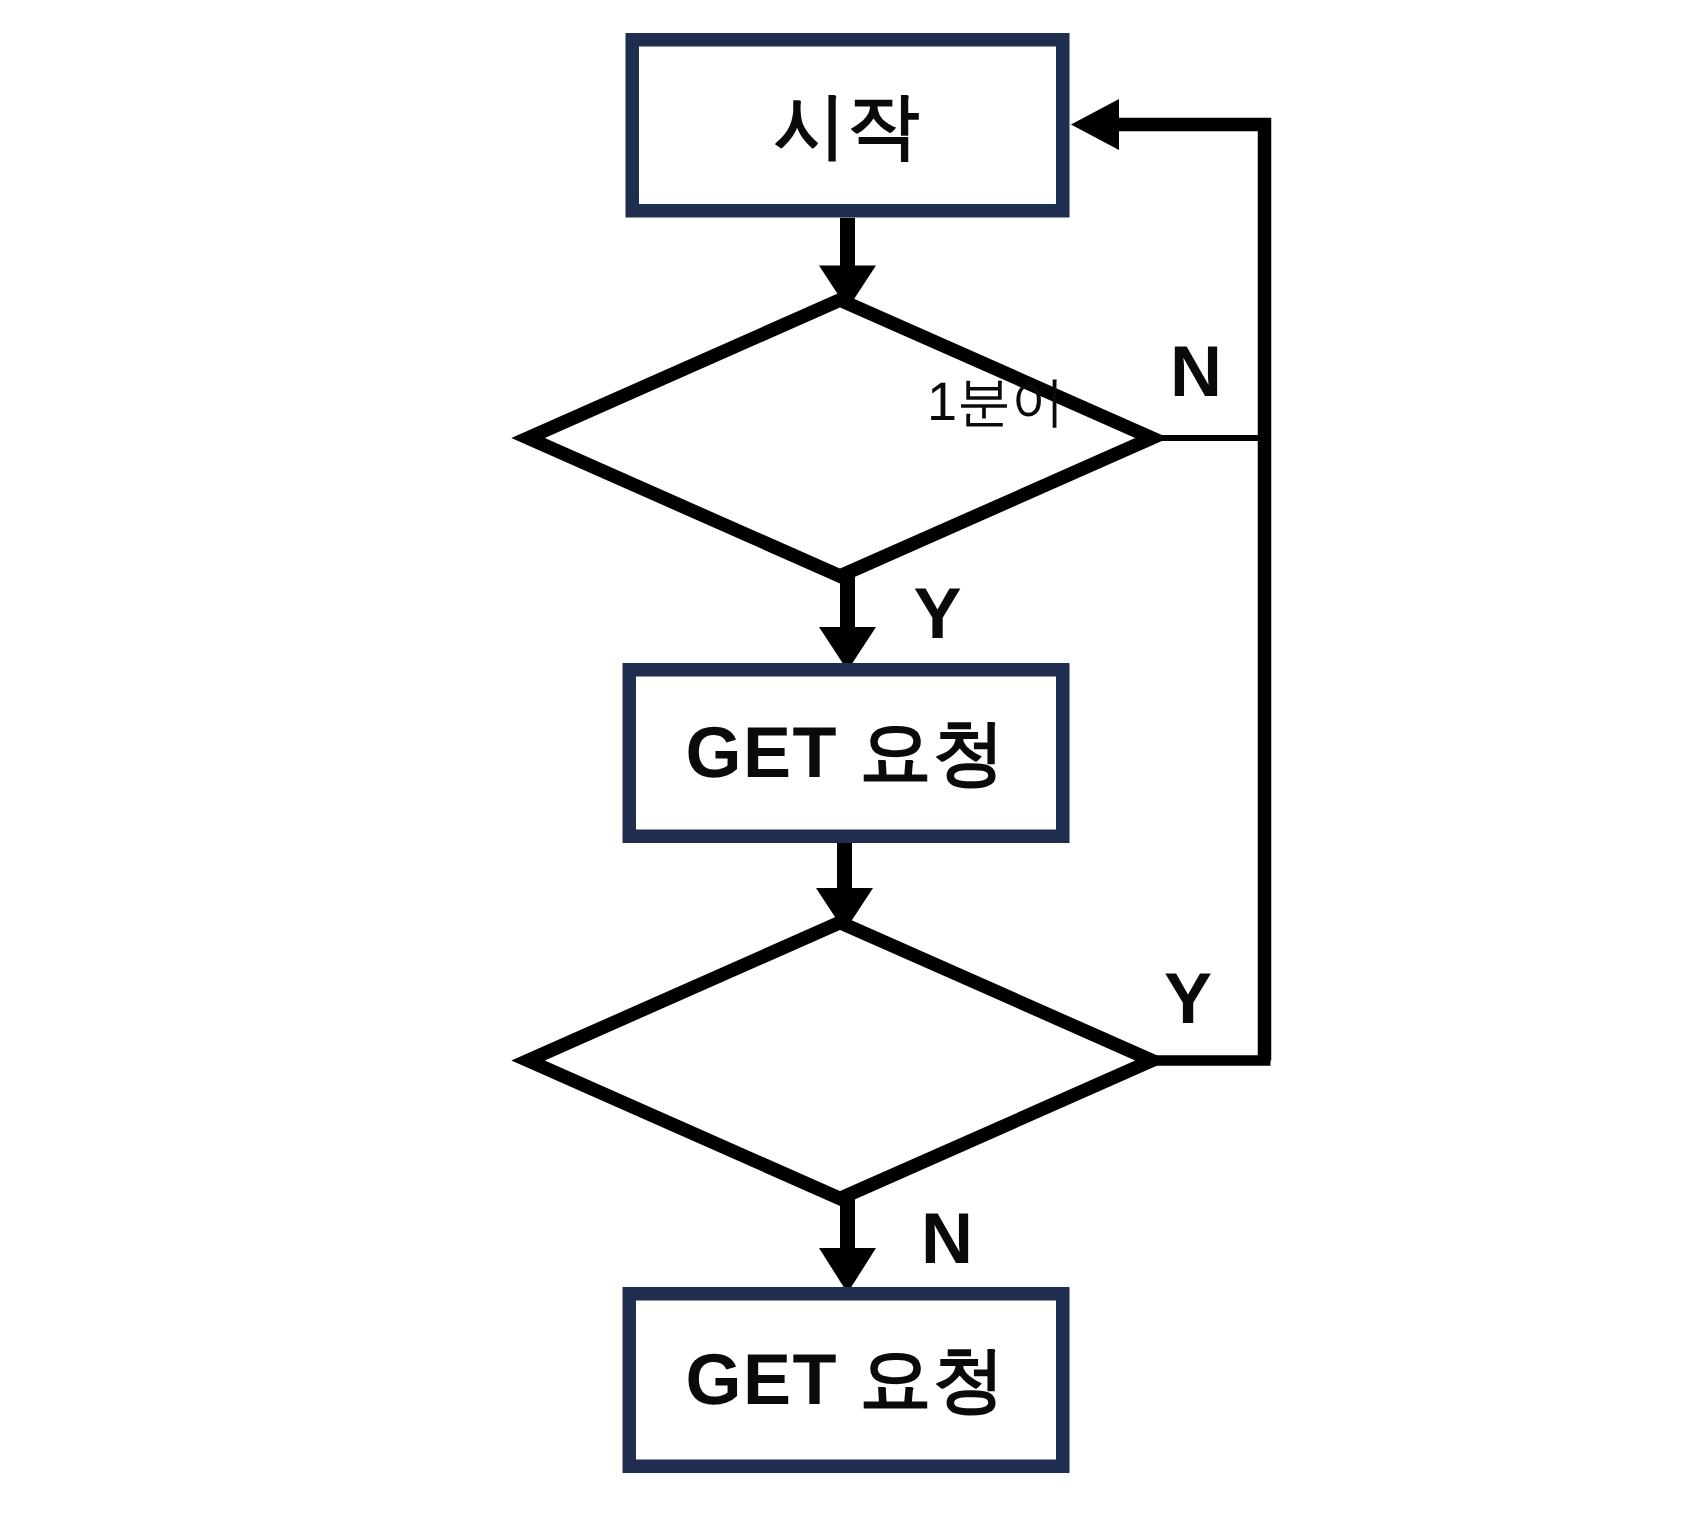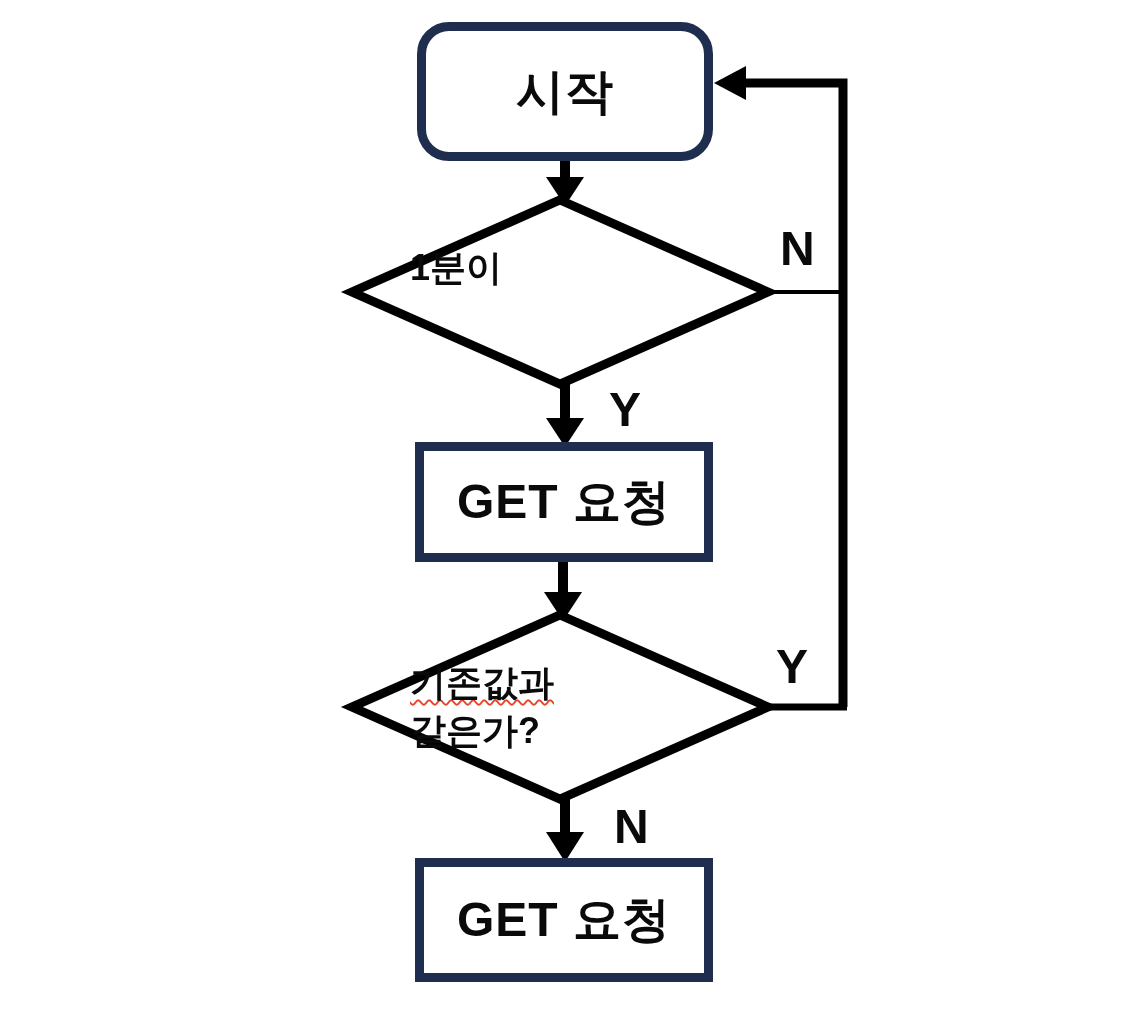--- a/index.html
+++ b/index.html
@@ -26,23 +26,23 @@
   .proc-label {
     font-size: 48px;
     font-weight: 700;
     letter-spacing: 1px;
     color: #0a0a0a;
     white-space: nowrap;
   }
   .diamond-label {
     position: absolute;
     width: 300px;
-    text-align: left;
+    text-align: right;
     font-size: 36px;
-    font-weight: 700;
+    font-weight: 400;
     line-height: 48px;
     color: #0a0a0a;
   }
   .branch-label {
     position: absolute;
     font-size: 48px;
     font-weight: 800;
     line-height: 1;
     color: #0a0a0a;
   }
@@ -77,36 +77,32 @@
     <line x1="563" y1="560" x2="563" y2="594" stroke="#000000" stroke-width="10"></line>
     <polygon points="544,592 582,592 563,621" fill="#000000"></polygon>
 
     <line x1="565" y1="799" x2="565" y2="834" stroke="#000000" stroke-width="10"></line>
     <polygon points="546,832 584,832 565,862" fill="#000000"></polygon>
 
     <polygon points="560,200 768,292 560,384 352,292" fill="#ffffff" stroke="#000000" stroke-width="9" stroke-linejoin="miter"></polygon>
     <polygon points="560,615 768,707 560,799 352,707" fill="#ffffff" stroke="#000000" stroke-width="9" stroke-linejoin="miter"></polygon>
   </svg>
 
-  <div class="proc-box" style="left:417px; top:22px; width:296px; height:139px;border-radius:32px;">
+  <div class="proc-box" style="left:417px; top:22px; width:296px; height:123px;">
     <span class="proc-label">시작</span>
   </div>
 
   <div class="diamond-label" style="left:410px; top:244px;">
     <span>1분이</span><br>
   </div>
 
   <div class="proc-box" style="left:415px; top:442px; width:298px; height:120px;">
     <span class="proc-label">GET 요청</span>
   </div>
 
-  <div class="diamond-label" style="left:410px; top:659px;">
-    <span class="spell-error">기존값과</span><br>
-    <span>같은가?</span>
-  </div>
 
   <div class="proc-box" style="left:415px; top:858px; width:298px; height:124px;">
     <span class="proc-label">GET 요청</span>
   </div>
 
   <div class="branch-label" style="left:780px; top:225px;">N</div>
   <div class="branch-label" style="left:609px; top:386px;">Y</div>
   <div class="branch-label" style="left:776px; top:643px;">Y</div>
   <div class="branch-label" style="left:614px; top:803px;">N</div>
 

